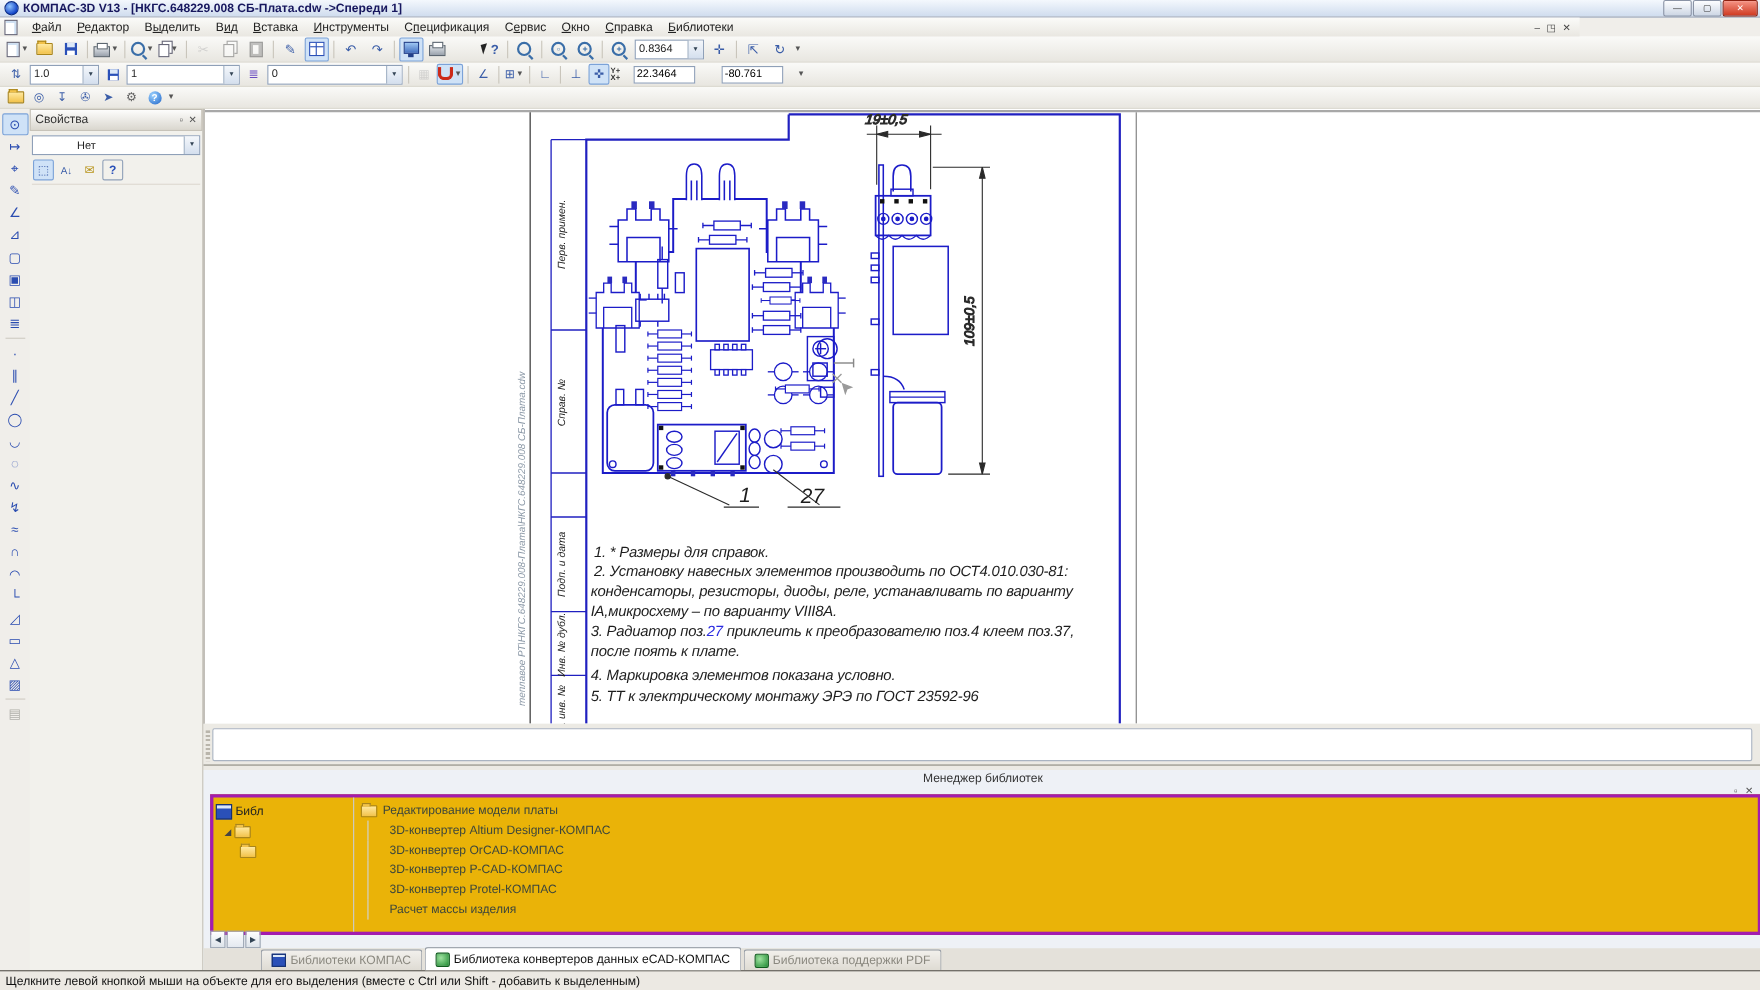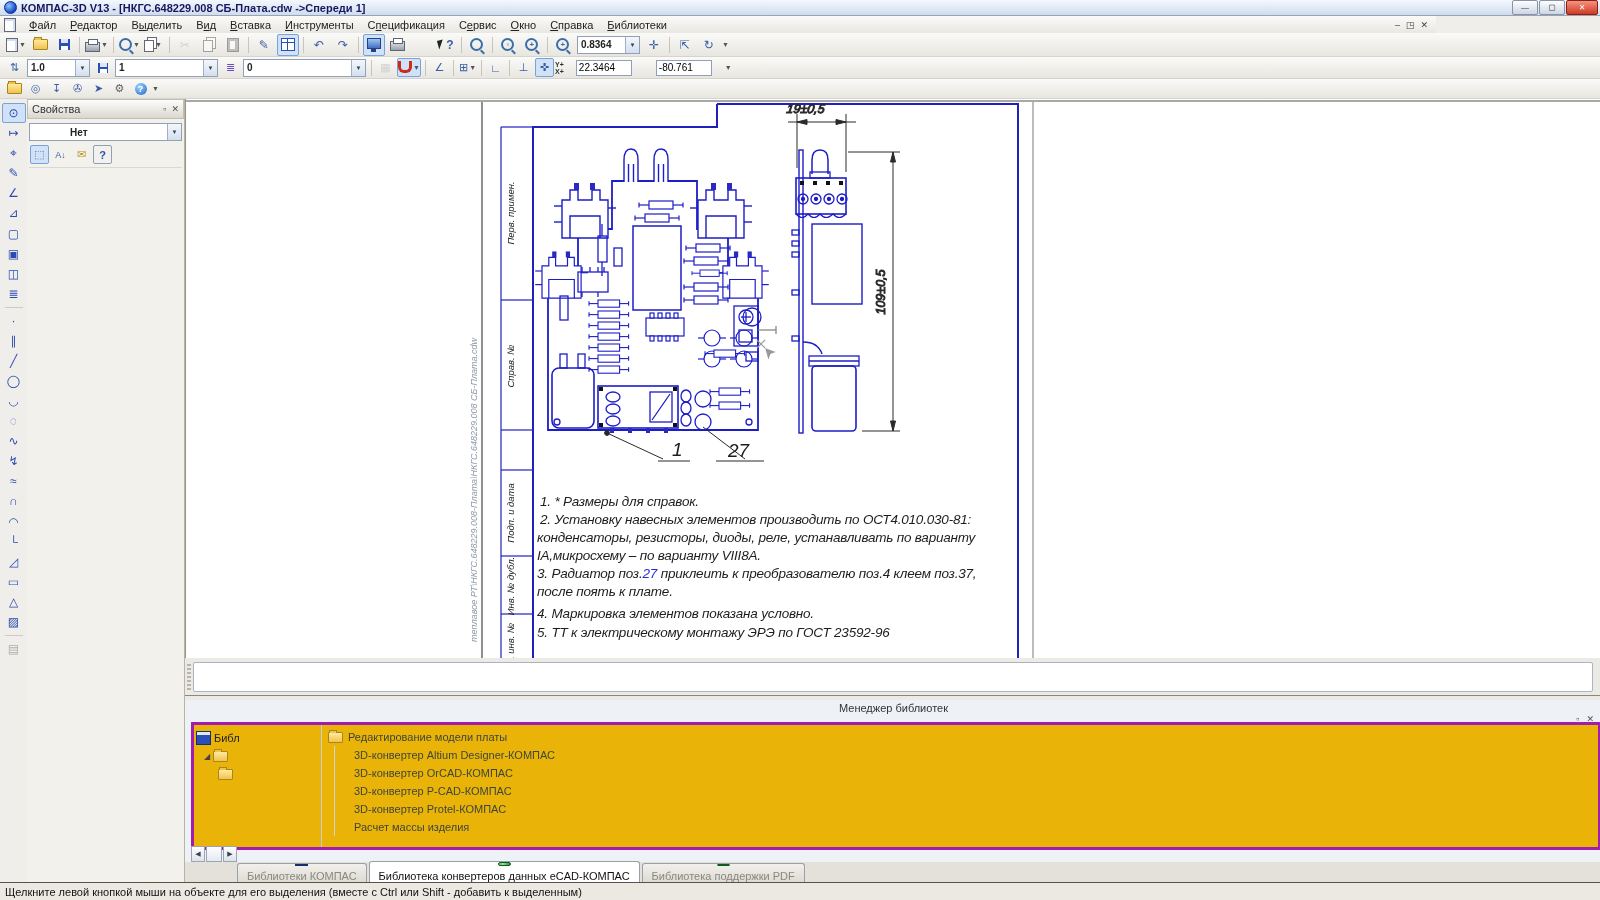--- a/index.html
+++ b/index.html
@@ -32,21 +32,21 @@
   #toolbar2{top:57px;width:1600px;height:22px;padding-left:4px;}
   #toolbar3{top:79px;width:1600px;height:20px;padding-left:4px;}
   .tbtn{min-width:20px;height:20px;display:flex;align-items:center;justify-content:center;
     border:1px solid transparent;border-radius:2px;margin:0 1px;color:#3a5da8;font-size:12px;}
   .tbtn.small{height:17px;min-width:17px;font-size:11px;}
   .tbtn.pressed{border-color:#7ba2d8;background:#cfe2f7;}
   .tbtn.disabled{color:#b8b8b2;filter:grayscale(1);opacity:.55;}
   .tsep{width:1px;height:16px;background:#c9c5bb;margin:0 3px;}
   .caret{font-size:7px;color:#555;margin-left:1px;}
   .combo{height:16px;background:#fff;border:1px solid #8fa0b8;display:flex;align-items:center;
-    font-size:10px;padding-left:3px;margin:0 2px;font-weight:bold;}
+    font-size:10px;padding-left:3px;margin:0 2px;}
   .combo .cbtn{margin-left:auto;width:13px;height:100%;background:linear-gradient(#f4f7fb,#d4dfee);
     border-left:1px solid #9fb0c4;display:flex;align-items:center;justify-content:center;font-size:6px;color:#345;}
   .tinput{height:14px;width:50px;background:#fff;border:1px solid #8fa0b8;font-size:10px;
     font-family:"Liberation Sans",sans-serif;padding:0 2px;margin:0 12px;}
   
   .i-page{width:10px;height:12px;background:#fff;border:1px solid #667;box-shadow:inset -2px 2px 0 #cfe0f2;}
   .i-folder{width:13px;height:9px;background:linear-gradient(#ffe9a0,#f2c24a);border:1px solid #a9851c;
     border-radius:1px;position:relative;}
   .i-folder::before{content:"";position:absolute;left:0;top:-3px;width:6px;height:2px;
     background:#f2c24a;border:1px solid #a9851c;border-bottom:none;}
@@ -119,21 +119,21 @@
   
   #tree-scroll{position:absolute;left:6px;top:146px;width:46px;height:14px;display:flex;}
   .sc-btn{width:14px;height:14px;border:1px solid #9aa4b2;background:linear-gradient(#fff,#dde3ea);
     display:flex;align-items:center;justify-content:center;font-size:7px;color:#345;}
   .sc-thumb{width:16px;height:14px;border:1px solid #9aa4b2;background:linear-gradient(#fdfdfe,#e4e9f0);margin-left:1px;margin-right:1px;}
   
   #tabbar{position:absolute;left:185px;top:862px;width:1415px;height:20px;background:#e4e1da;
     display:flex;align-items:flex-end;padding-left:52px;box-sizing:border-box;}
   .tab{height:18px;display:flex;align-items:center;gap:4px;padding:0 9px;border:1px solid #9aa0a8;
     border-bottom:none;border-radius:3px 3px 0 0;background:linear-gradient(#f2f0ec,#dedbd3);
-    color:#8a887f;margin-right:2px;white-space:nowrap;flex-direction:column;}
+    color:#8a887f;margin-right:2px;white-space:nowrap;}
   .tab.active{background:#fff;color:#111;height:20px;position:relative;z-index:2;}
   .tab-ic-grid{width:11px;height:10px;background:#2a50b8;box-shadow:inset 0 2px 0 #dce8f8;border:1px solid #16306e;}
   .tab-ic-green{width:11px;height:11px;background:radial-gradient(circle at 35% 35%,#9fe2a0,#1d8a30);border:1px solid #0e5c1c;border-radius:2px;}
   
   #statusbar{position:absolute;left:0;top:882px;width:1600px;height:18px;background:#ece9e3;
     border-top:1px solid #55534c;display:flex;align-items:center;padding-left:5px;box-sizing:border-box;color:#111;}
   svg text{font-family:"Liberation Sans",sans-serif;}
   .note-t{font-style:italic;fill:#1d1d1d;font-size:13.5px;letter-spacing:-0.2px;}
   .dim-t{font-style:italic;fill:#2a2a2a;font-size:12.5px;}
   .frame-t{font-style:italic;fill:#222;font-size:9.5px;}

